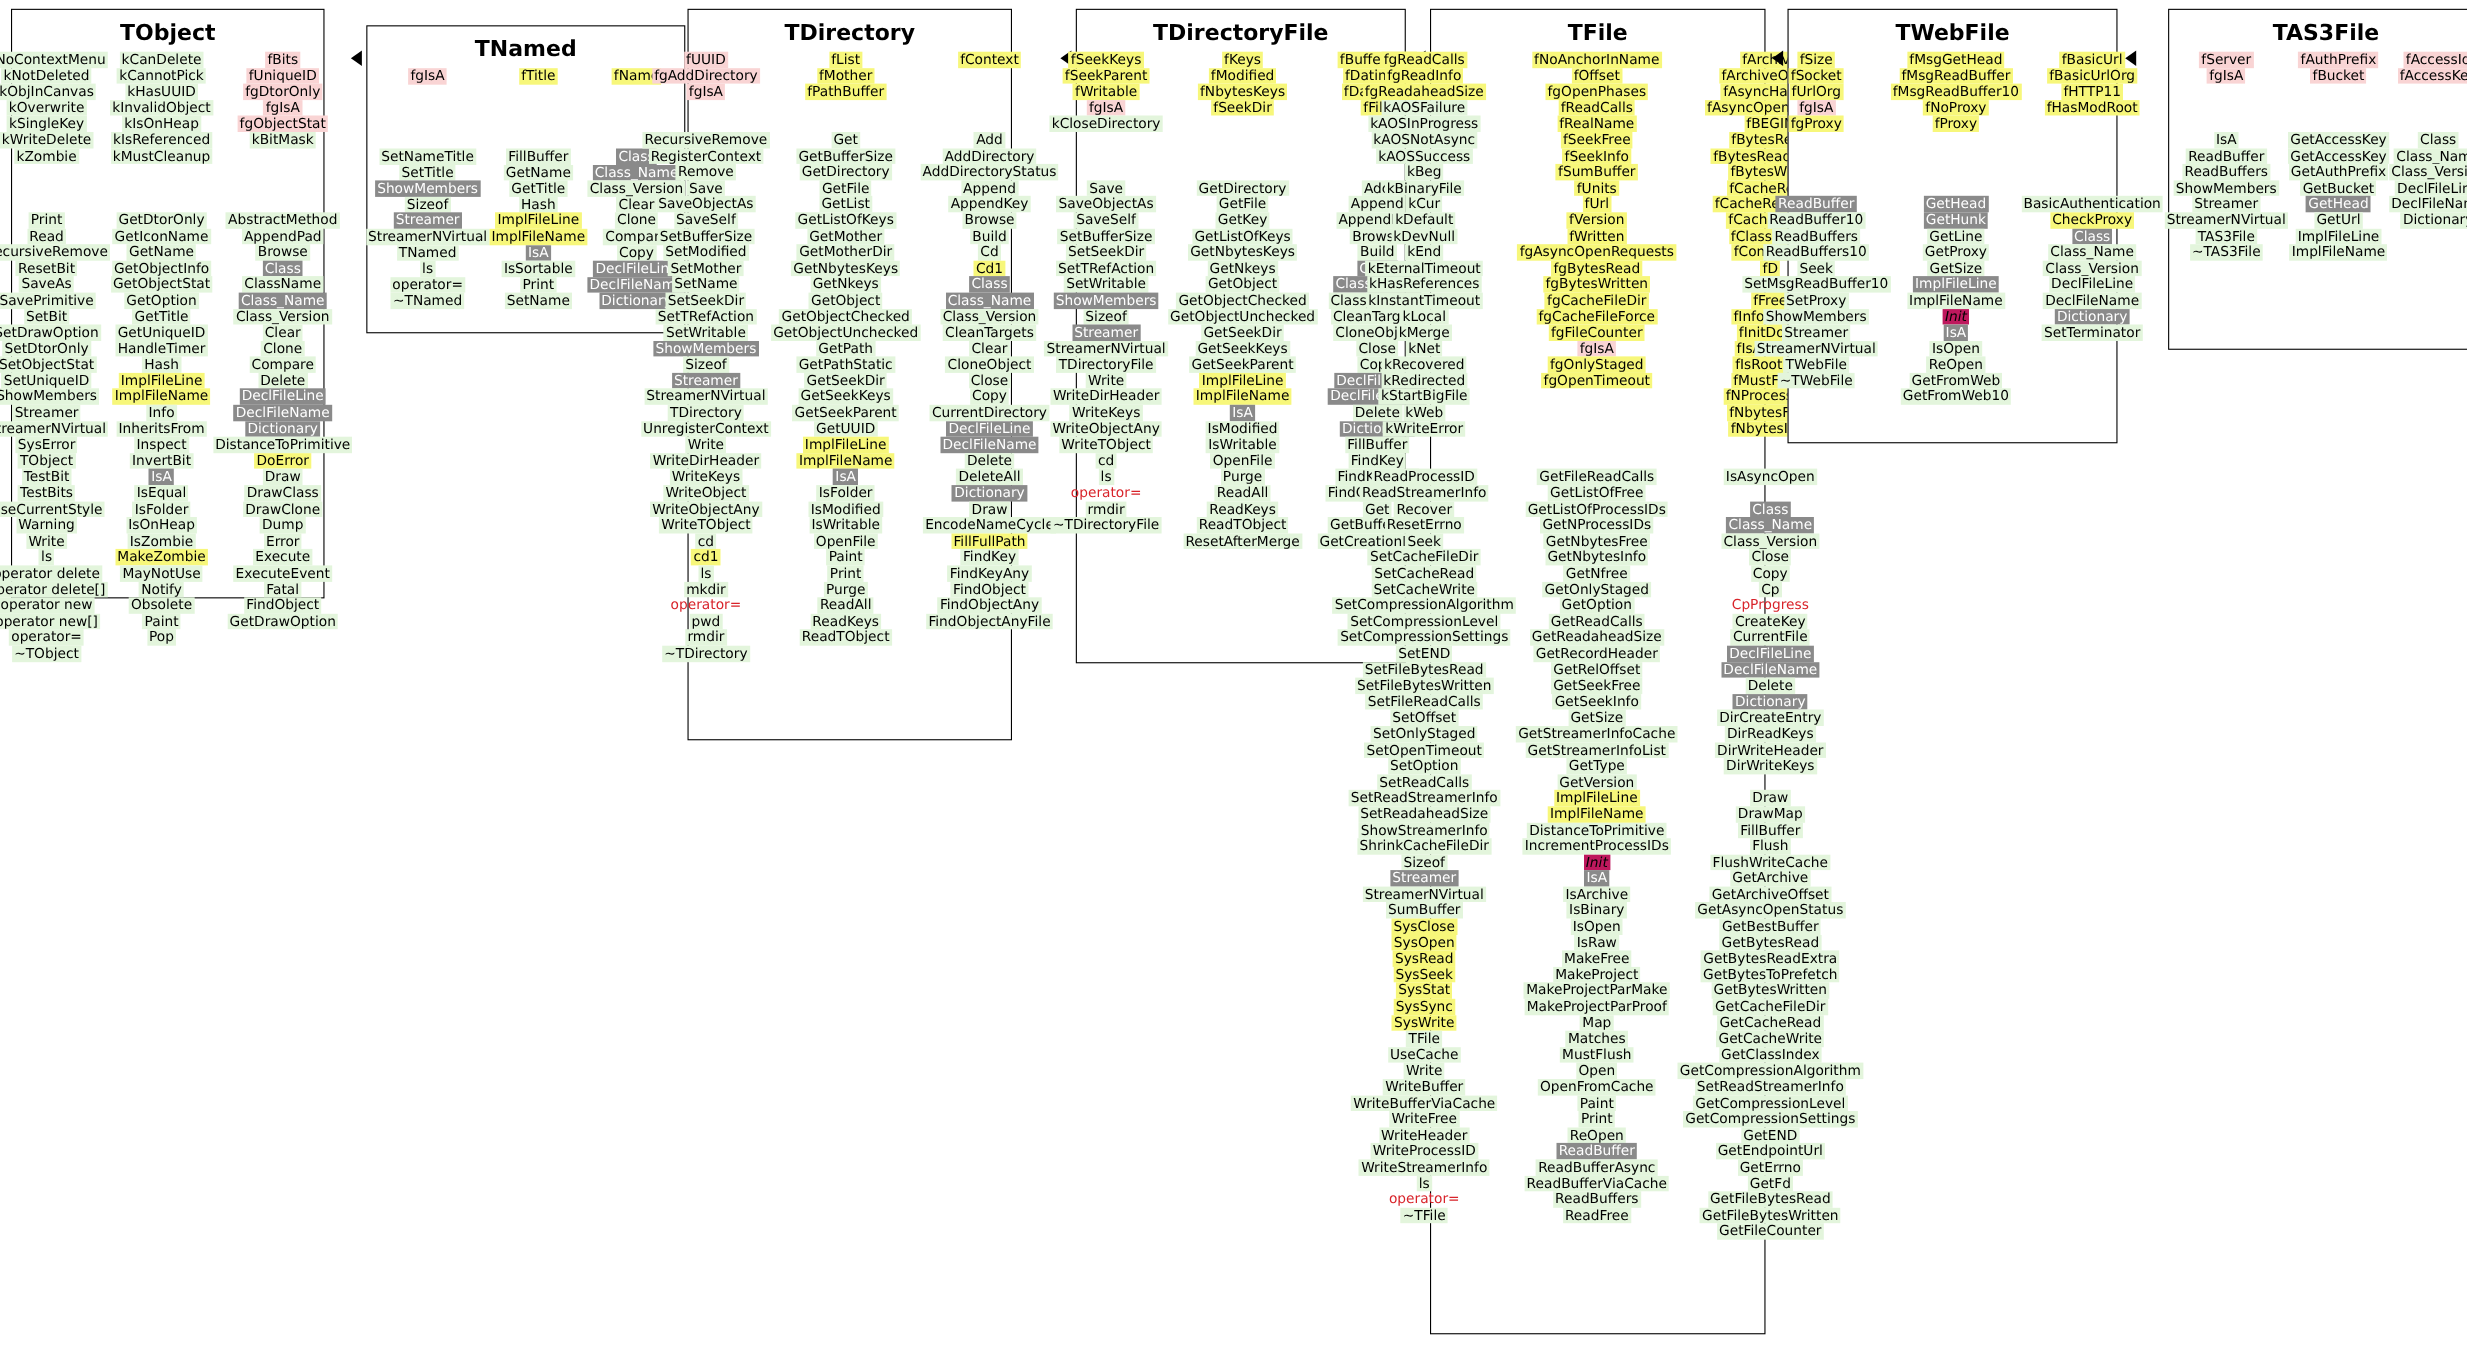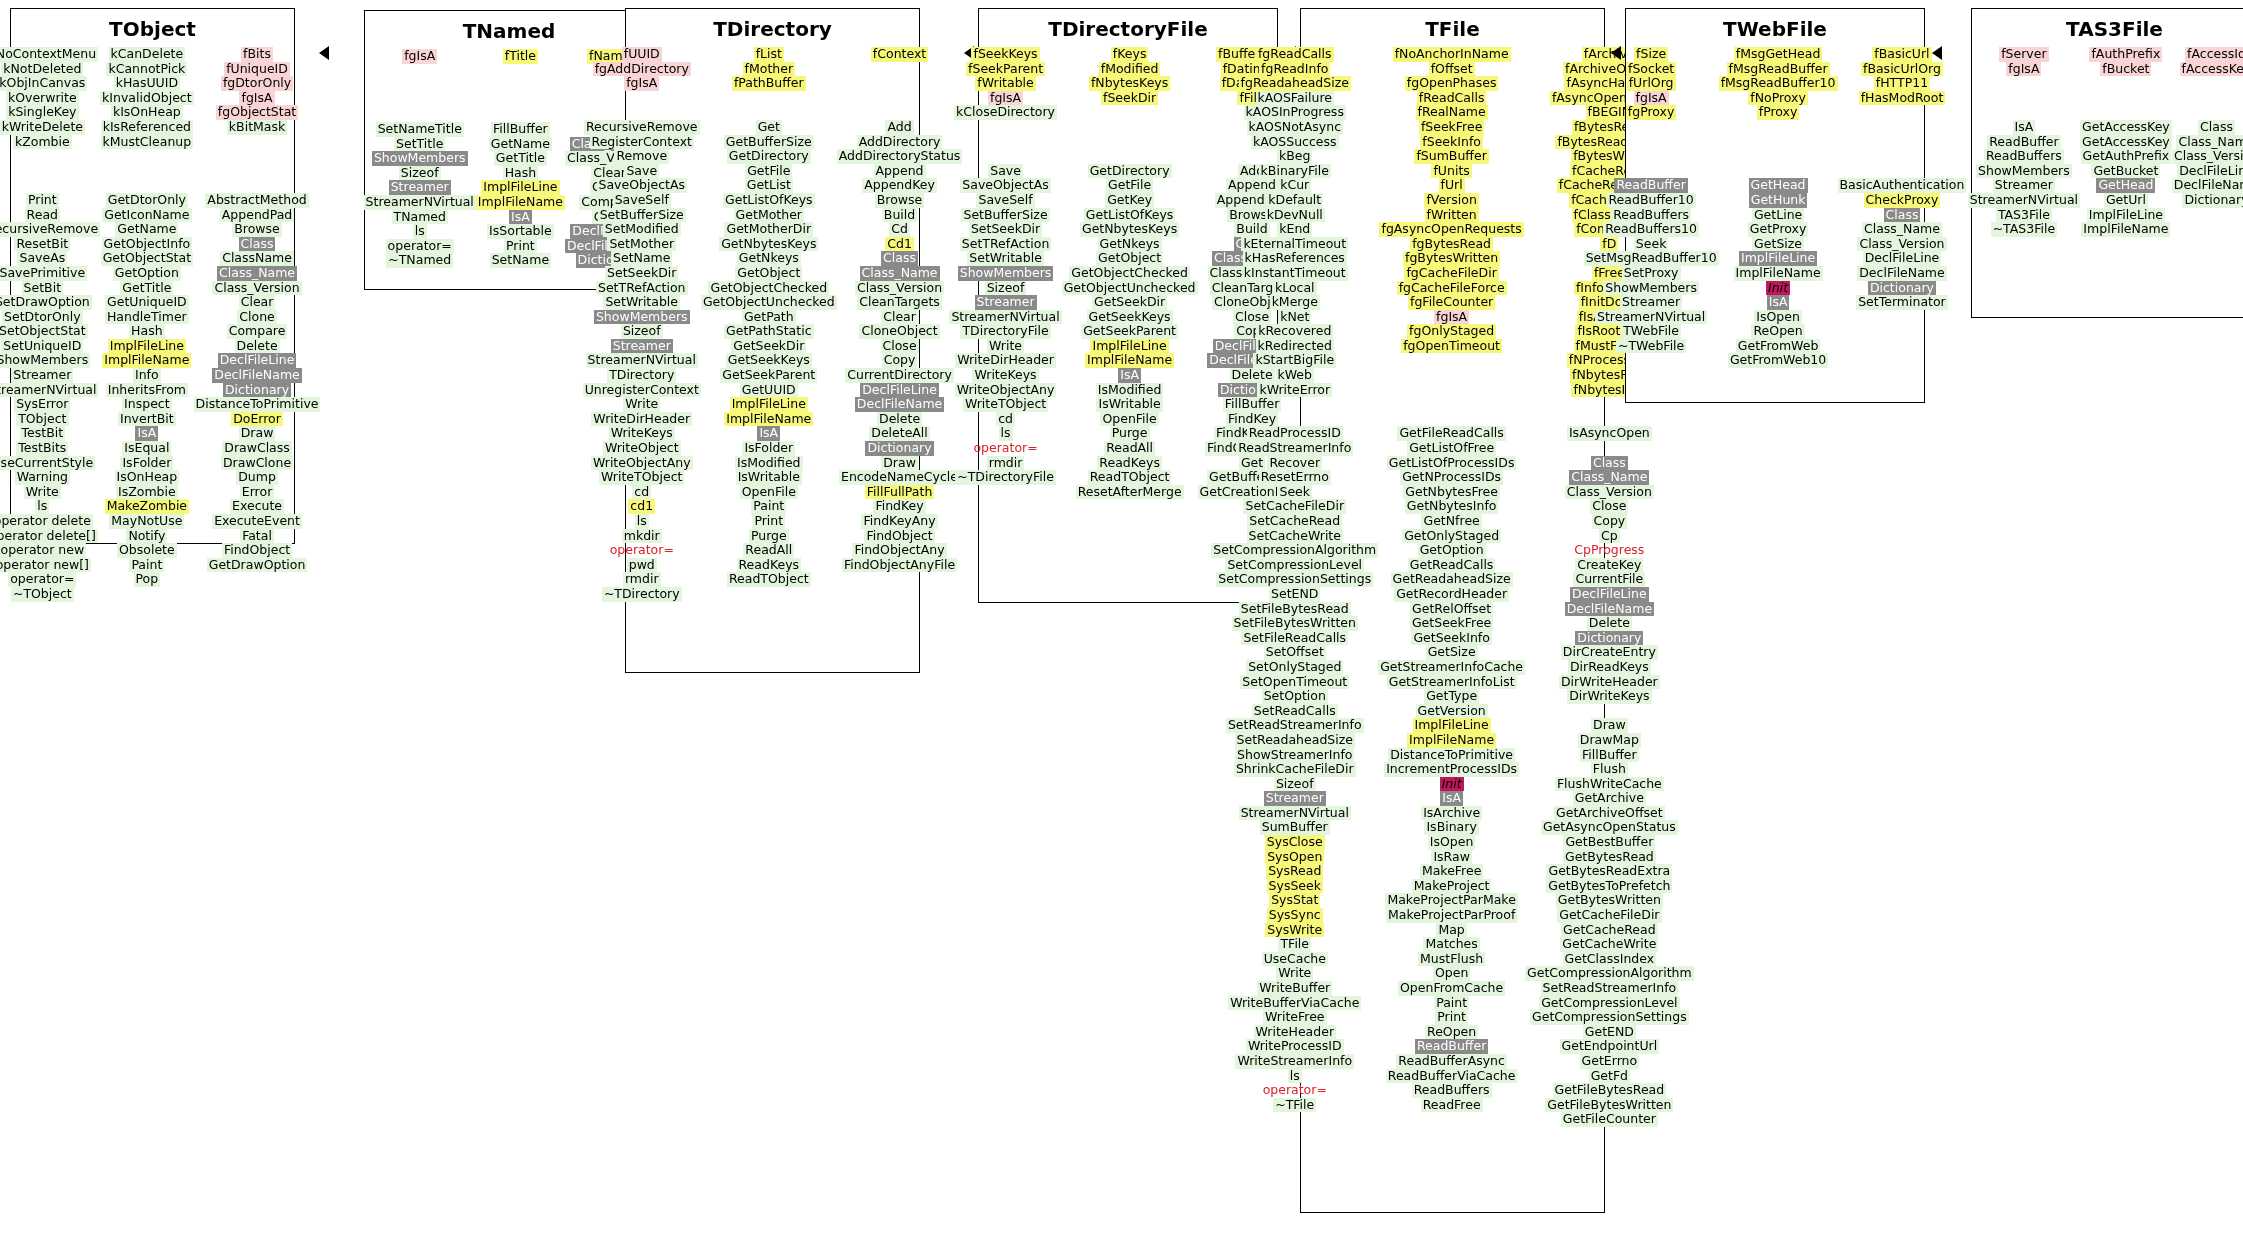--- a/index.html
+++ b/index.html
@@ -139,21 +139,21 @@
           <div class="mem g">Error</div>
           <div class="mem g">Execute</div>
           <div class="mem g">ExecuteEvent</div>
           <div class="mem g">Fatal</div>
           <div class="mem g">FindObject</div>
           <div class="mem g">GetDrawOption</div>
         </div>
       </div>
     </div>
     <div class="arrow" style="left: 319px; top: 46px;"></div>
-    <div class="cls-box" style="left: 333px; top: 10px; width: 290px; height: 280px; margin-left: 31px;">
+    <div class="cls-box" style="left: 333px; top: 23px; width: 290px; height: 280px;">
       <div class="cls-title">TNamed</div>
       <div class="cols">
         <div class="col">
           <div class="mem p">fgIsA</div>
           <div class="pad"></div>
           <div class="pad"></div>
           <div class="pad"></div>
           <div class="pad"></div>
           <div class="mem g">SetNameTitle</div>
           <div class="mem g">SetTitle</div>

